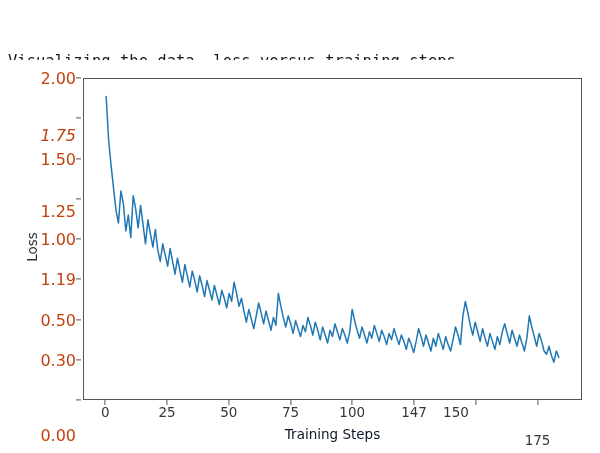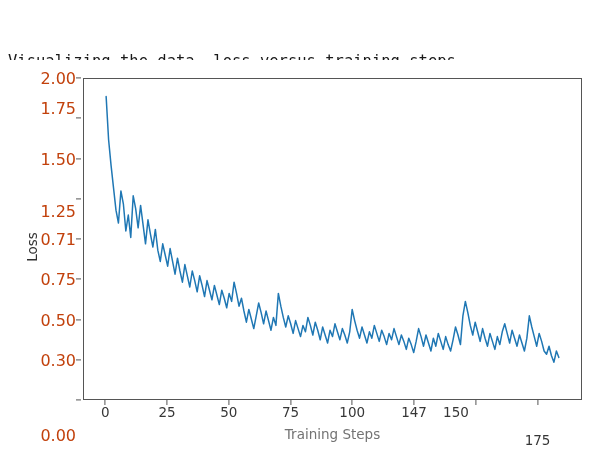--- a/index.html
+++ b/index.html
@@ -138,21 +138,21 @@
 
   
   .xlabel {
     position: absolute;
     left: 73px;
     top: 366px;
     width: 499px;
     text-align: center;
     font-family: "DejaVu Sans", "Liberation Sans", sans-serif;
     font-size: 13.5px;
-    color: #737373;
+    color: #0f172a;
   }
   .ylabel {
     position: absolute;
     left: -38px;
     top: 179px;
     width: 120px;
     text-align: center;
     transform: rotate(-90deg);
     transform-origin: center center;
     font-family: "DejaVu Sans", "Liberation Sans", sans-serif;
@@ -169,25 +169,25 @@
     <span class="line">Visualizing the data- loss versus training steps</span>
     <span class="line">[&lt;matplotlib.lines.Line2D at 0x7fed878bc8d0&gt;]</span>
   </div>
 
   <div class="figure">
 
     <div class="ytick-col">
         <div class="ytick-label" style="top: 322px; margin-top: 35px;">0.00</div>
         <div class="ytick-label" style="top: 281.75px;">0.30</div>
         <div class="ytick-label" style="top: 241.5px;">0.50</div>
-        <div class="ytick-label" style="top: 201.25px;">0.75</div>
-        <div class="ytick-label" style="top: 161px;">0.71</div>
+        <div class="ytick-label" style="top: 201.25px;">1.19</div>
+        <div class="ytick-label" style="top: 161px;">1.00</div>
         <div class="ytick-label" style="top: 133px;">1.25</div>
         <div class="ytick-label" style="top: 80.5px; margin-left: 28px;">1.50</div>
-        <div class="ytick-label" style="top: 30px;">1.75</div>
+        <div class="ytick-label" style="top: 57px; font-style: italic;">1.75</div>
         <div class="ytick-label" style="top: 0px;">2.00</div>
       </div>
     <div class="ytick-marks">
         <div class="ytick-mark" style="top: 322px;"></div>
         <div class="ytick-mark" style="top: 281.75px;"></div>
         <div class="ytick-mark" style="top: 241.5px;"></div>
         <div class="ytick-mark" style="top: 201.25px;"></div>
         <div class="ytick-mark" style="top: 161px;"></div>
         <div class="ytick-mark" style="top: 120.75px;"></div>
         <div class="ytick-mark" style="top: 80.5px;"></div>

